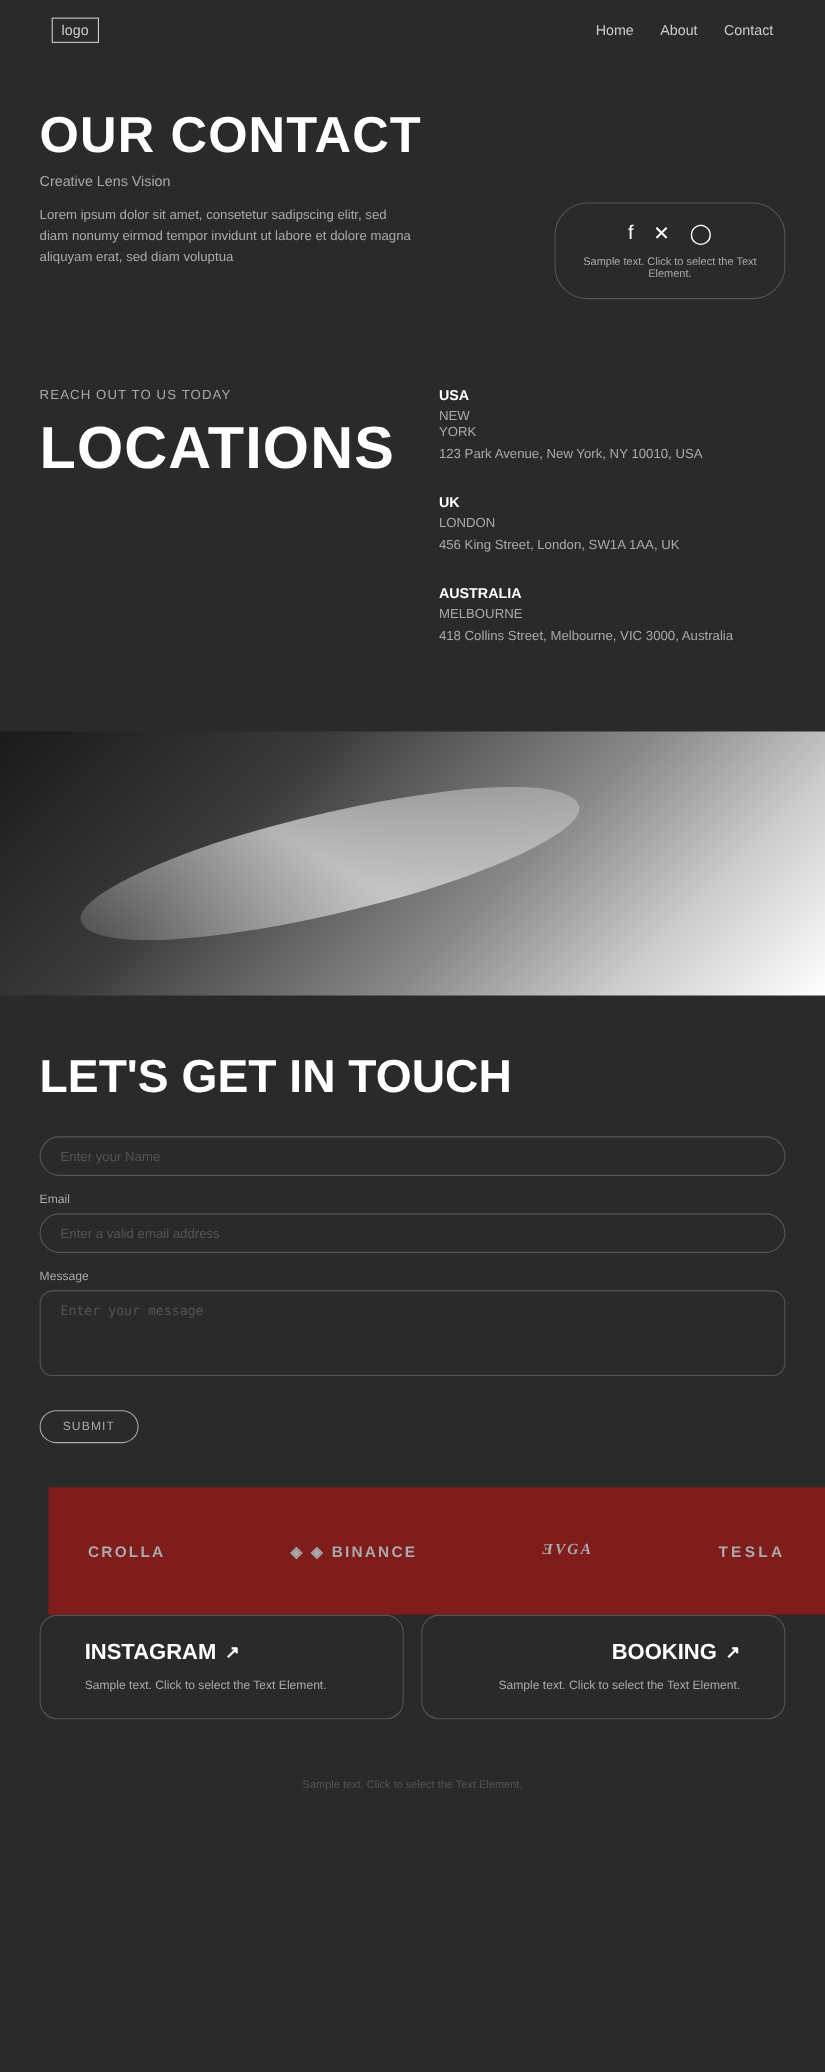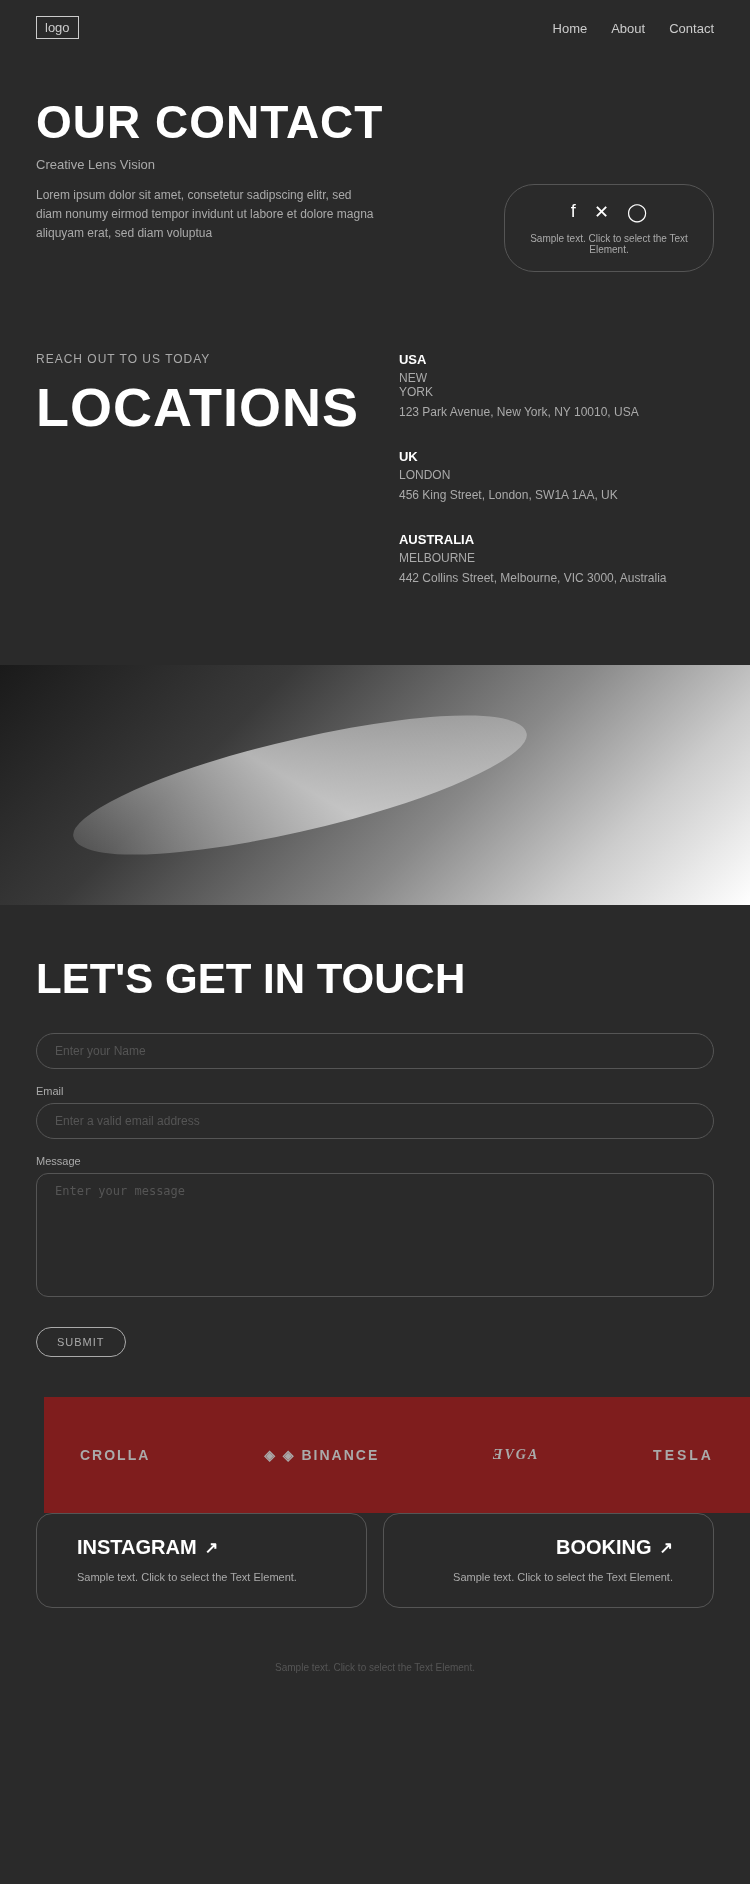--- a/index.html
+++ b/index.html
@@ -9,21 +9,21 @@
       color: #fff;
       width: 750px;
       margin: 0 auto;
     }
 
     
     nav {
       display: flex;
       justify-content: space-between;
       align-items: center;
-      padding: 16px 36px;
+      padding: 16px 47px;
       background: #2a2a2a;
     }
     .nav-logo {
       font-size: 13px;
       color: #ccc;
       border: 1px solid #ccc;
       padding: 3px 8px;
     }
     .nav-links {
       display: flex;
@@ -178,21 +178,21 @@
       border-radius: 20px;
       padding: 10px 18px;
       color: #aaa;
       font-size: 12px;
       outline: none;
     }
     .form-input::placeholder {
       color: #555;
     }
     textarea.form-input {
-      height: 124px;
+      height: 78px;
       border-radius: 12px;
       resize: none;
     }
     .submit-btn {
       border: 1px solid #aaa;
       background: transparent;
       color: #aaa;
       padding: 8px 20px;
       font-size: 11px;
       letter-spacing: 1px;
@@ -306,21 +306,21 @@
       <p class="location-address">123 Park Avenue, New York, NY 10010, USA</p>
     </div>
     <div class="location-item">
       <p class="location-country">UK</p>
       <p class="location-city">LONDON</p>
       <p class="location-address">456 King Street, London, SW1A 1AA, UK</p>
     </div>
     <div class="location-item">
       <p class="location-country">AUSTRALIA</p>
       <p class="location-city">MELBOURNE</p>
-      <p class="location-address">442 Collins Street, Melbourne, VIC 3000, Australia</p>
+      <p class="location-address">418 Collins Street, Melbourne, VIC 3000, Australia</p>
     </div>
   </div>
 </section>
 
 <div class="image-section"></div>
 
 <section class="contact-section">
   <h2 class="contact-title">LET'S GET IN TOUCH</h2>
   <div class="form-group">
     <input class="form-input" type="text" placeholder="Enter your Name" style="">

